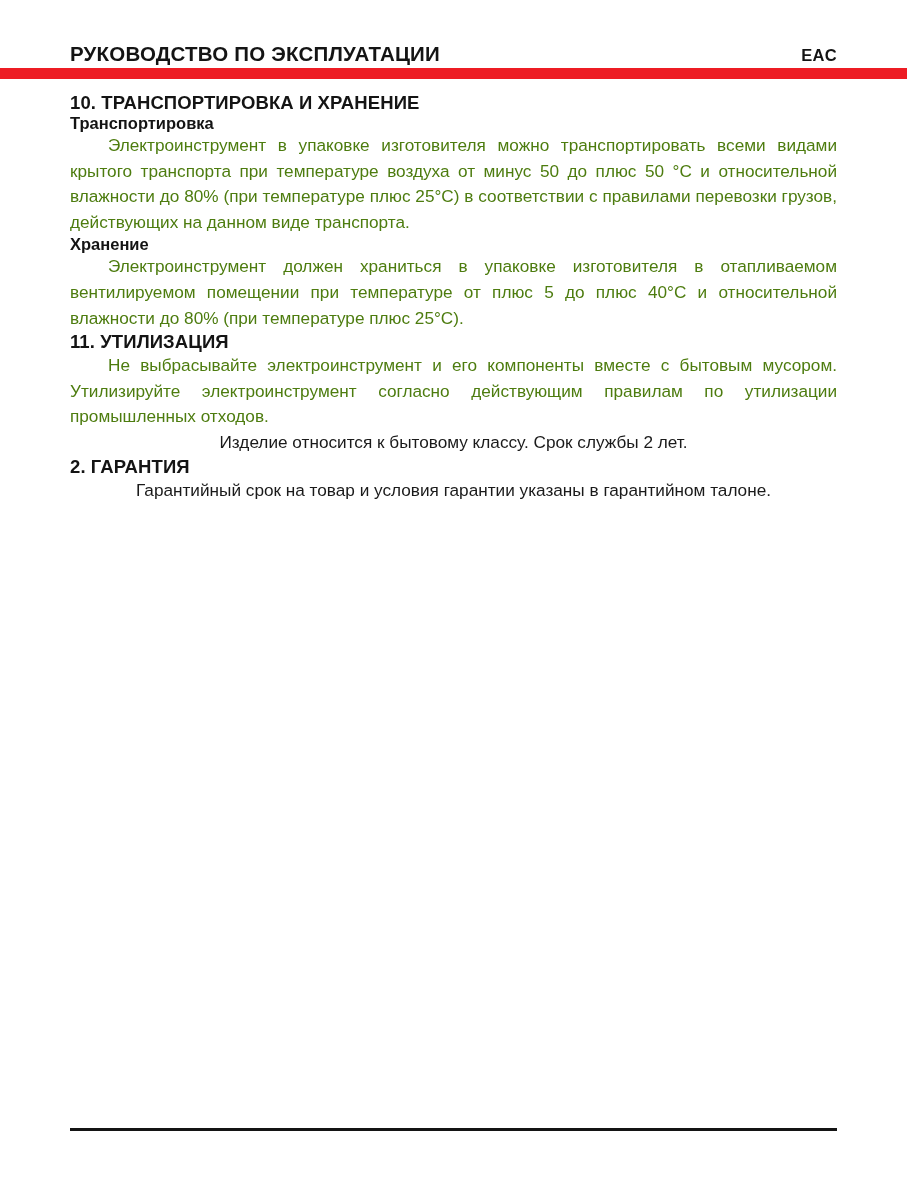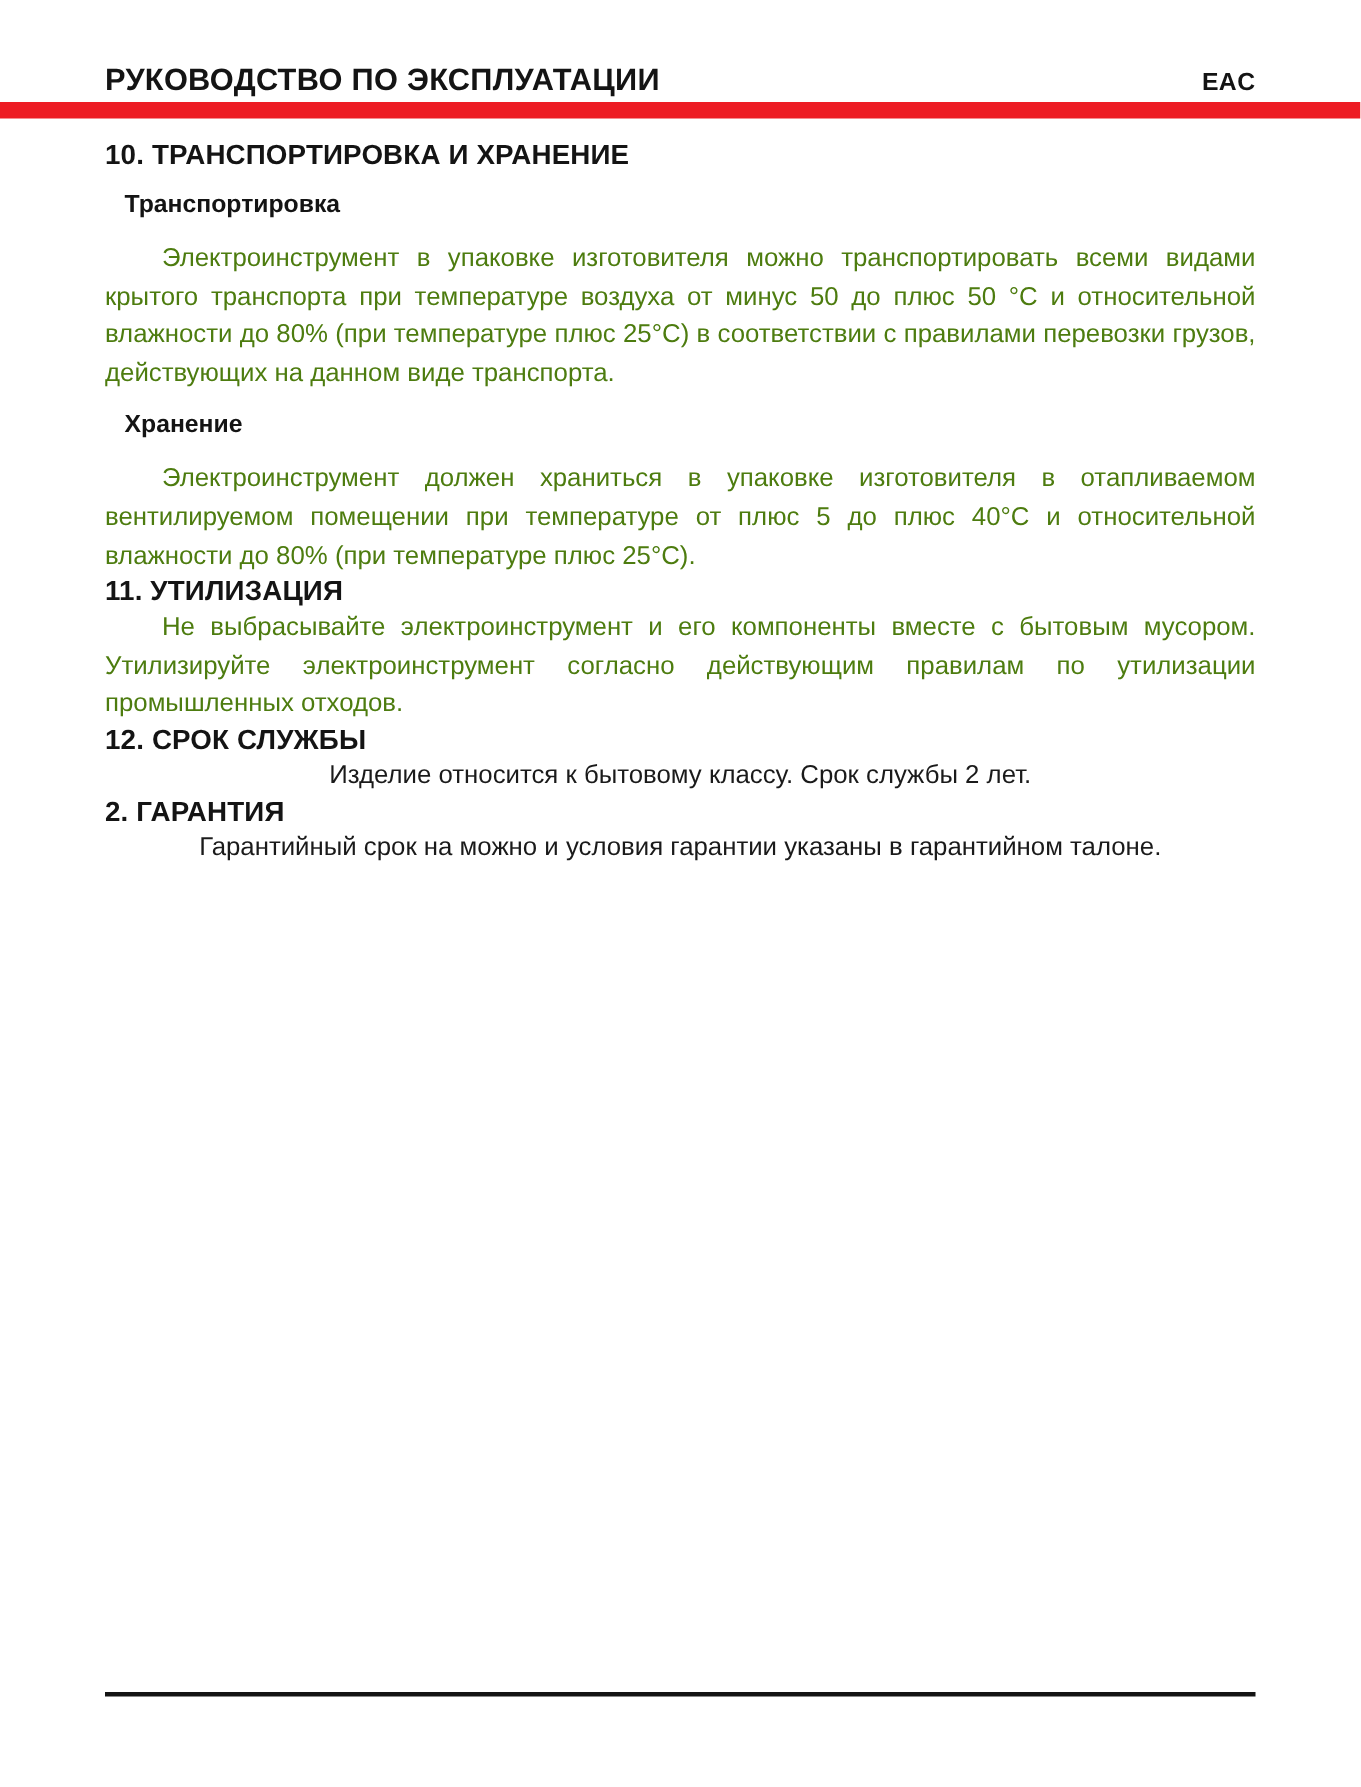--- a/index.html
+++ b/index.html
@@ -76,21 +76,21 @@
     font-weight: bold;
     text-align: left;
     margin: 0;
     letter-spacing: 0.1px;
     color: #141414;
   }
 
   h3.sub-heading {
     font-size: 16.5px;
     font-weight: bold;
-    margin: 13px;
+    margin: 0;
     color: #141414;
   }
 
   p.body-text {
     font-size: 17.2px;
     line-height: 25.6px;
     margin: 0;
     text-align: justify;
     text-justify: inter-word;
     color: #4d7c0f;
@@ -153,25 +153,24 @@
     <p class="body-text indent s-p1">Электроинструмент в упаковке изготовителя можно транспортировать всеми видами крытого транспорта при температуре воздуха от минус 50 до плюс 50 °С и относительной влажности до 80% (при температуре плюс 25°С) в соответствии с правилами перевозки грузов, действующих на данном виде транспорта.</p>
 
     <h3 class="sub-heading s-sub2">Хранение</h3>
 
     <p class="body-text indent s-p2">Электроинструмент должен храниться в упаковке изготовителя в отапливаемом вентилируемом помещении при температуре от плюс 5 до плюс 40°С и относительной влажности до 80% (при температуре плюс 25°С).</p>
 
     <h2 class="section-heading s-h11">11. УТИЛИЗАЦИЯ</h2>
 
     <p class="body-text indent s-p3">Не выбрасывайте электроинструмент и его компоненты вместе с бытовым мусором. Утилизируйте электроинструмент согласно действующим правилам по утилизации промышленных отходов.</p>
 
-    <h2 class="section-heading s-h12">12. СРОК СЛУЖБЫ</h2>
 
     <p class="center-line s-p4">Изделие относится к бытовому классу. Срок службы 2 лет.</p>
 
     <h2 class="section-heading s-h13">2. ГАРАНТИЯ</h2>
 
-    <p class="center-line s-p5">Гарантийный срок на можно и условия гарантии указаны в гарантийном талоне.</p>
+    <p class="center-line s-p5">Гарантийный срок на товар и условия гарантии указаны в гарантийном талоне.</p>
 
   </div>
 
   <div class="footer-rule"></div>
 
 </div>
 
 </body></html>

